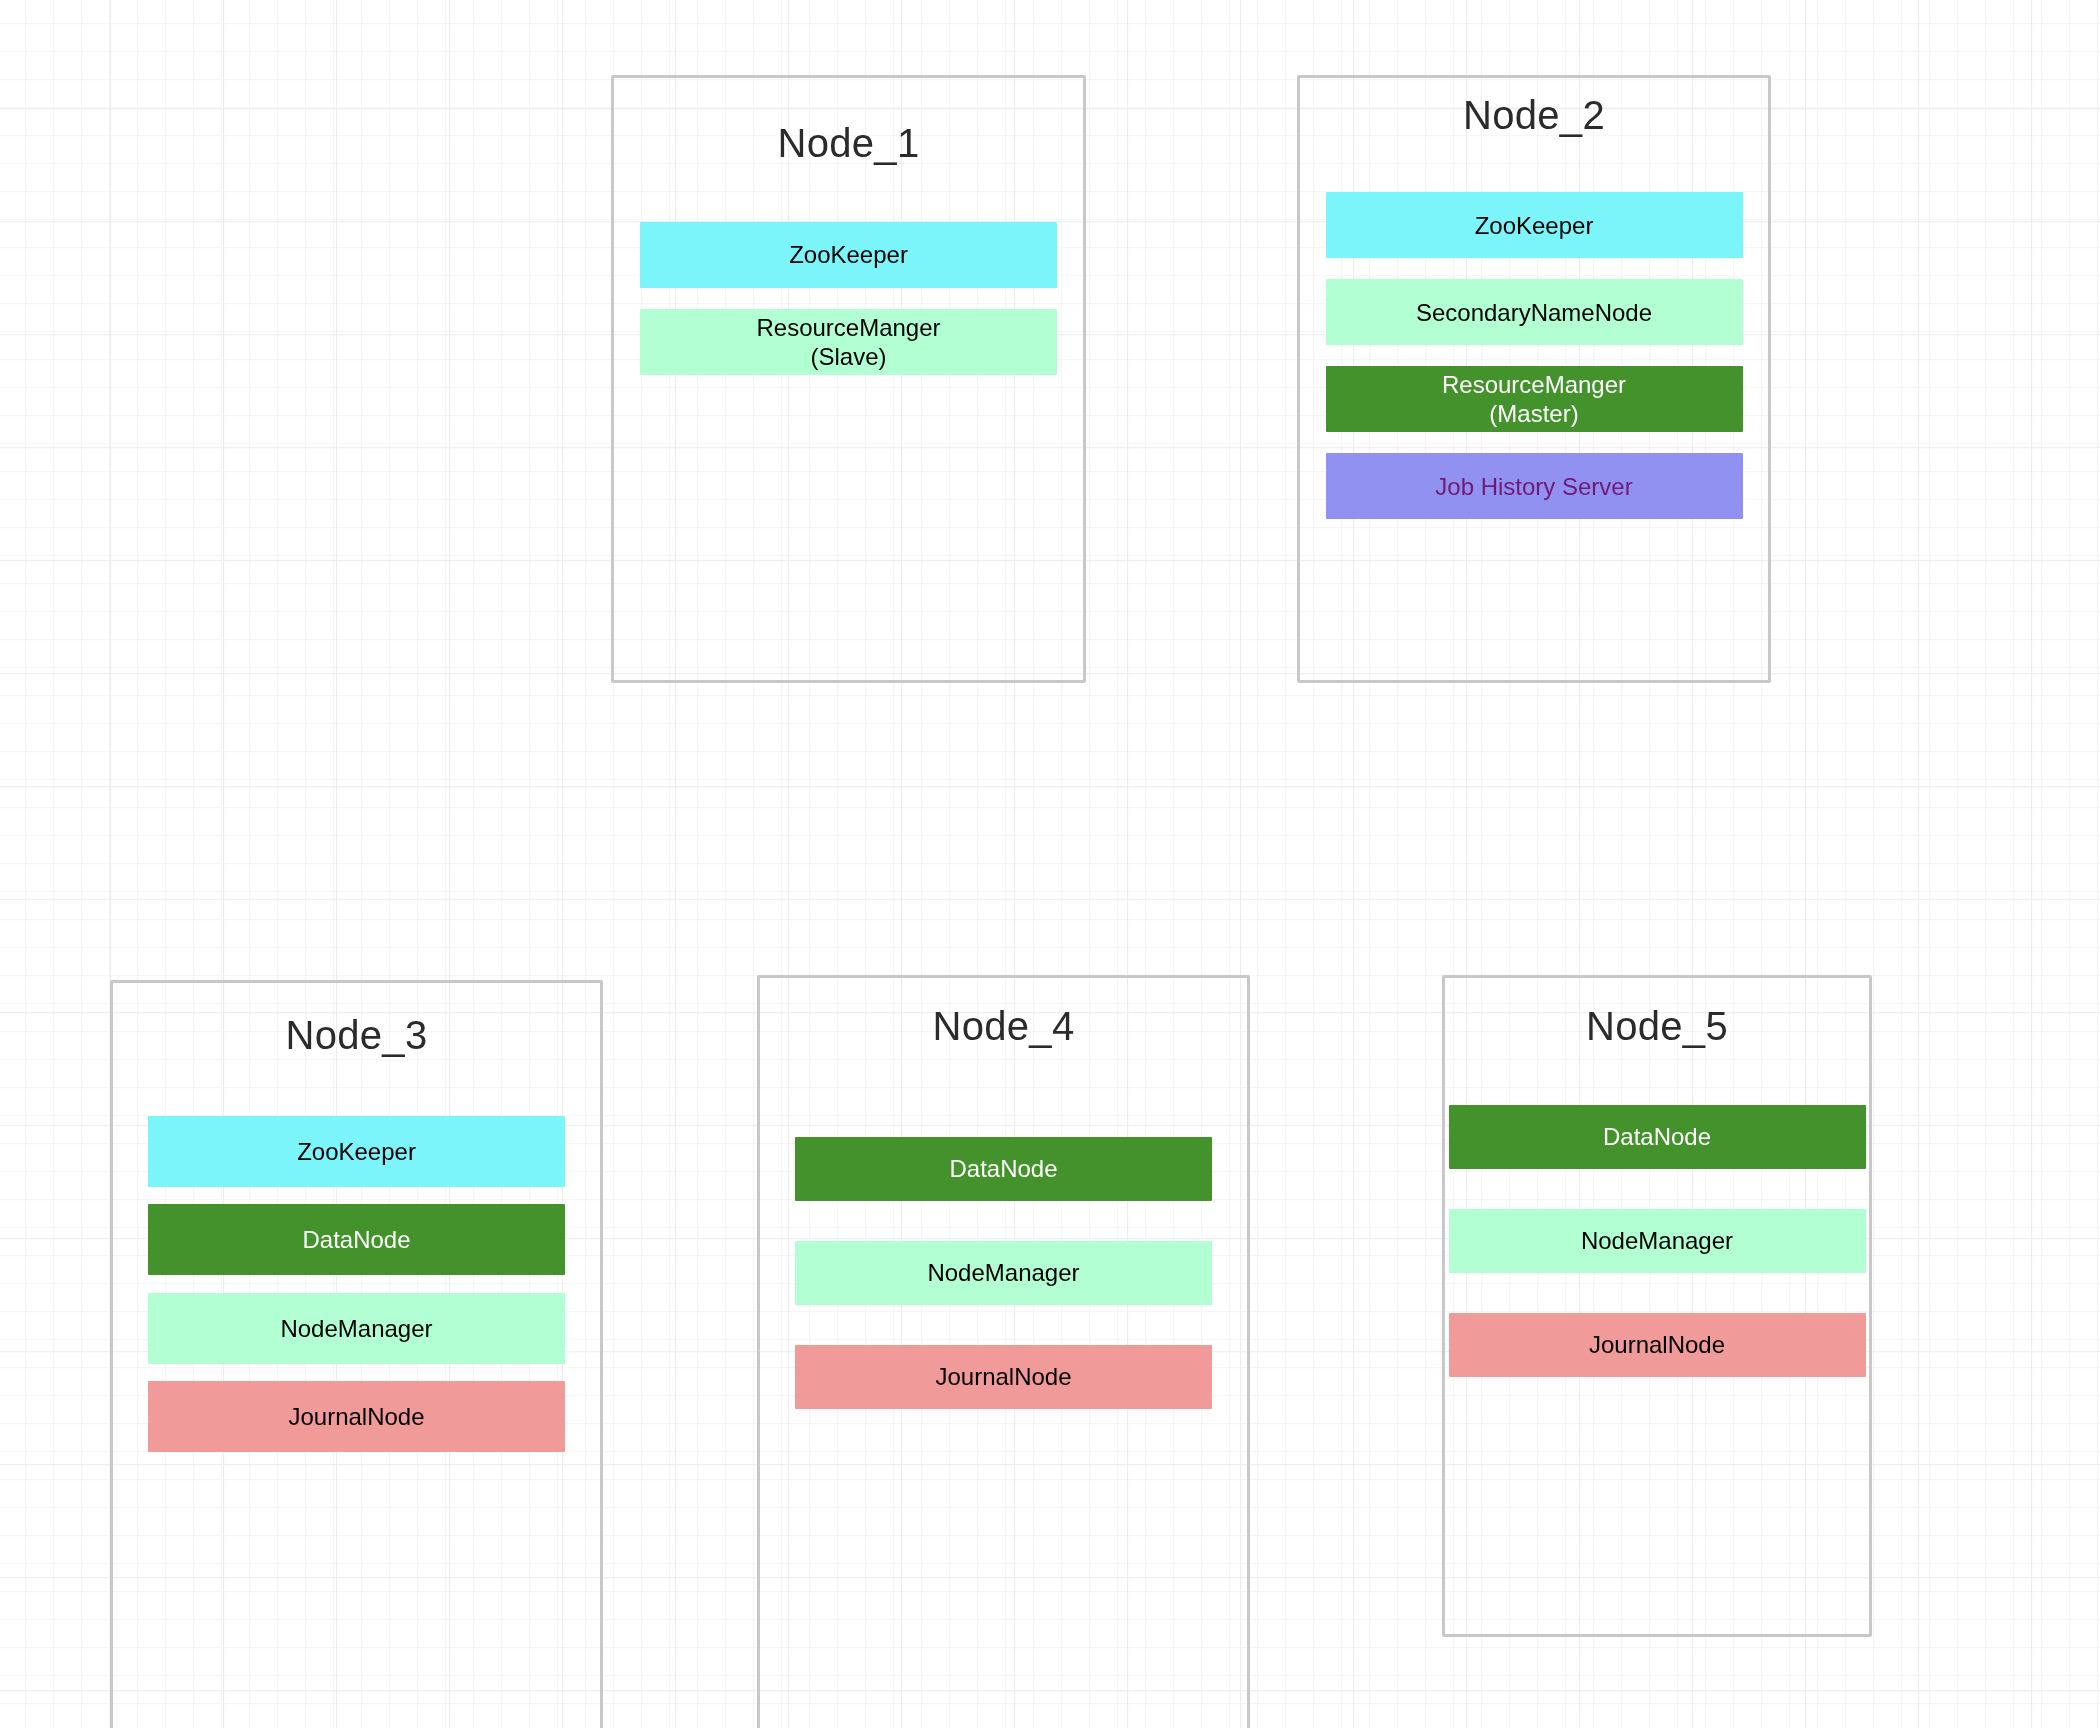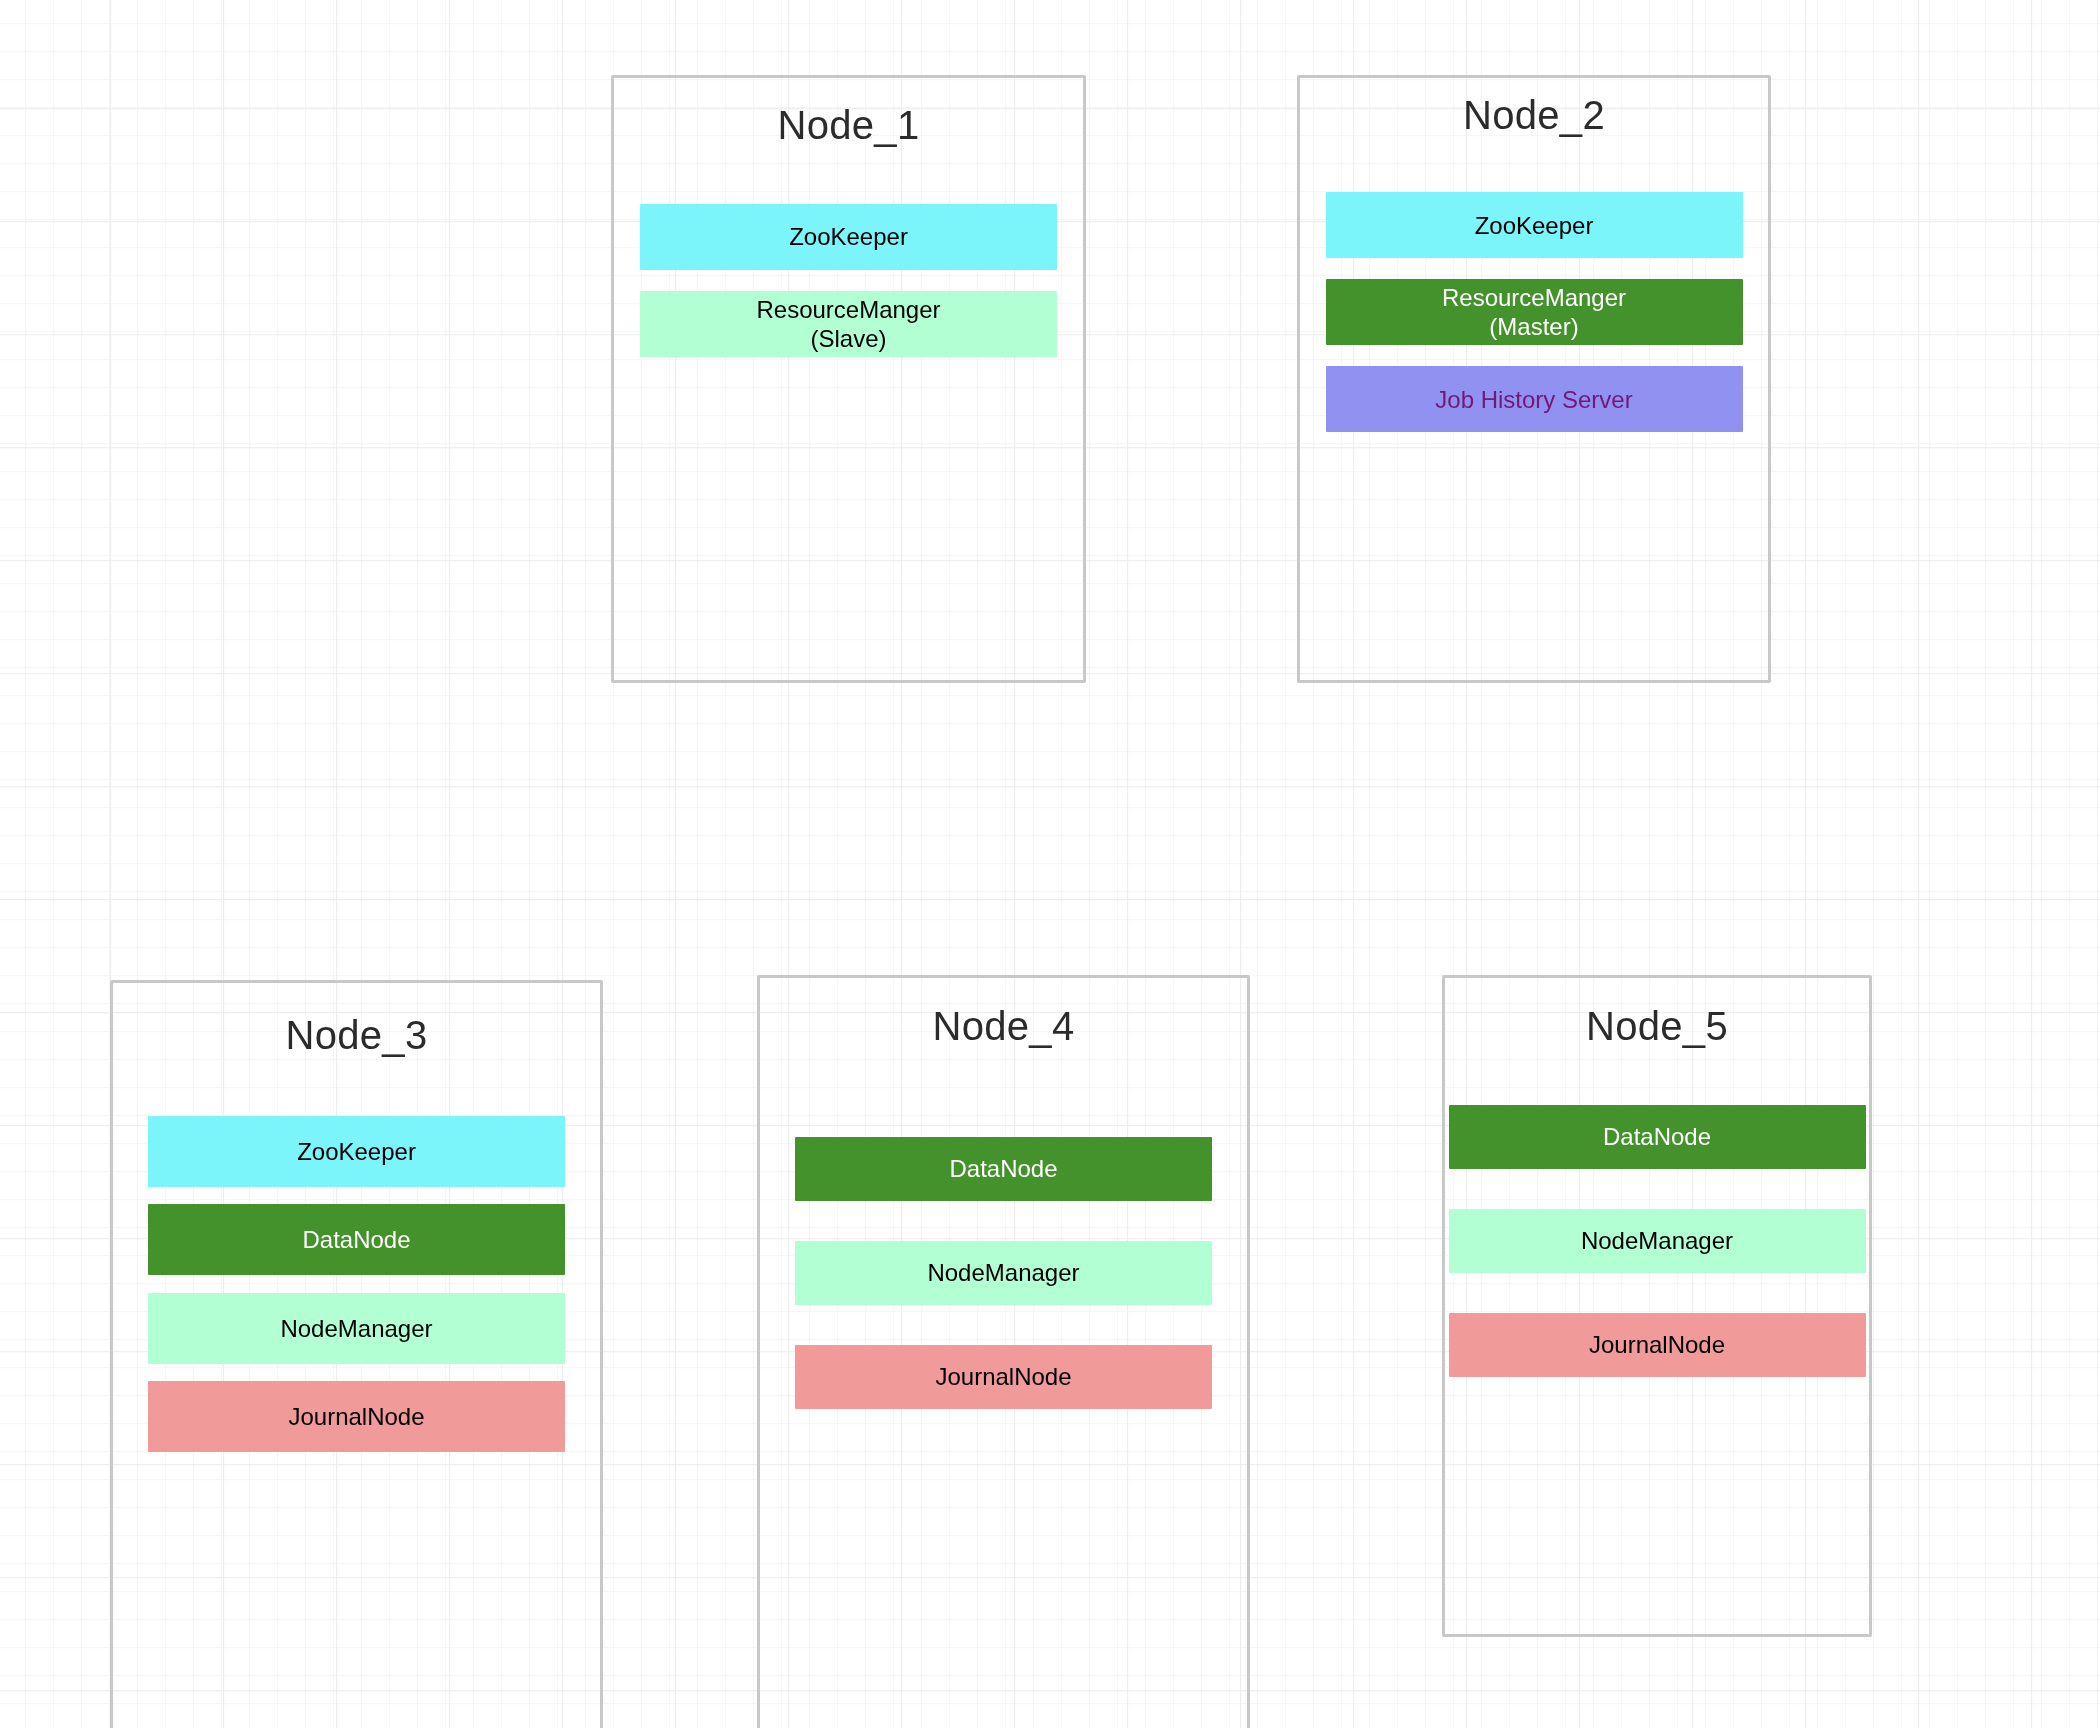--- a/index.html
+++ b/index.html
@@ -76,21 +76,21 @@
     white-space: pre-line;
   }
 
   
   #node-1 { left: 611px;  top: 75px;   width: 475px; height: 608px; }
   #node-2 { left: 1297px; top: 75px;   width: 474px; height: 608px; }
   #node-3 { left: 110px;  top: 980px; width: 493px; height: 765px; }
   #node-4 { left: 757px;  top: 975px; width: 493px; height: 802px; gap: 32px; }
   #node-5 { left: 1442px; top: 975px; width: 430px; height: 662px; }
 
-  #node-1 .node-title { margin-top: 25px; text-align: right; }
+  #node-1 .node-title { margin-top: 43px; text-align: right; }
   #node-2 .node-title { margin-top: 15.4px; }
   #node-3 .node-title { margin-top: 30px; }
   #node-4 .node-title { margin-top: 26px; }
   #node-5 .node-title { margin-top: 26px; }
 
   #node-1 .services { margin-top: 56px; gap: 21px; }
   #node-2 .services { margin-top: 42px; gap: 21px; }
   #node-3 .services { margin-top: 58px; gap: 17.4px; }
   #node-4 .services { margin-top: 56px; gap: 40px; }
   #node-5 .services { margin-top: 56px; gap: 40px; }
@@ -112,20 +112,21 @@
       <div class="service" style="background-color: rgb(123, 245, 250); color: rgb(0, 0, 0);">ZooKeeper</div>
       <div class="service" style="background-color: rgb(179, 255, 212); color: rgb(0, 0, 0);">ResourceManger
 (Slave)</div>
     </div>
   </div>
 
   <div class="node-box" id="node-2" style="border-color: rgb(200, 200, 200); gap: 12px;">
     <div class="node-title" style="color: rgb(43, 43, 43);">Node_2</div>
     <div class="services">
       <div class="service" style="background-color: rgb(123, 245, 250); color: rgb(0, 0, 0);">ZooKeeper</div>
+      <div class="service" style="background-color: rgb(179, 255, 212); color: rgb(0, 0, 0);">SecondaryNameNode</div>
       <div class="service" style="background-color: rgb(68, 146, 43); color: rgb(255, 255, 255);">ResourceManger
 (Master)</div>
       <div class="service" style="background-color: rgb(145, 145, 242); color: #701a75;">Job History Server</div>
     </div>
   </div>
 
   <div class="node-box" id="node-3" style="border-color: rgb(200, 200, 200);">
     <div class="node-title" style="color: rgb(43, 43, 43);">Node_3</div>
     <div class="services">
       <div class="service" style="background-color: rgb(123, 245, 250); color: rgb(0, 0, 0);">ZooKeeper</div>

